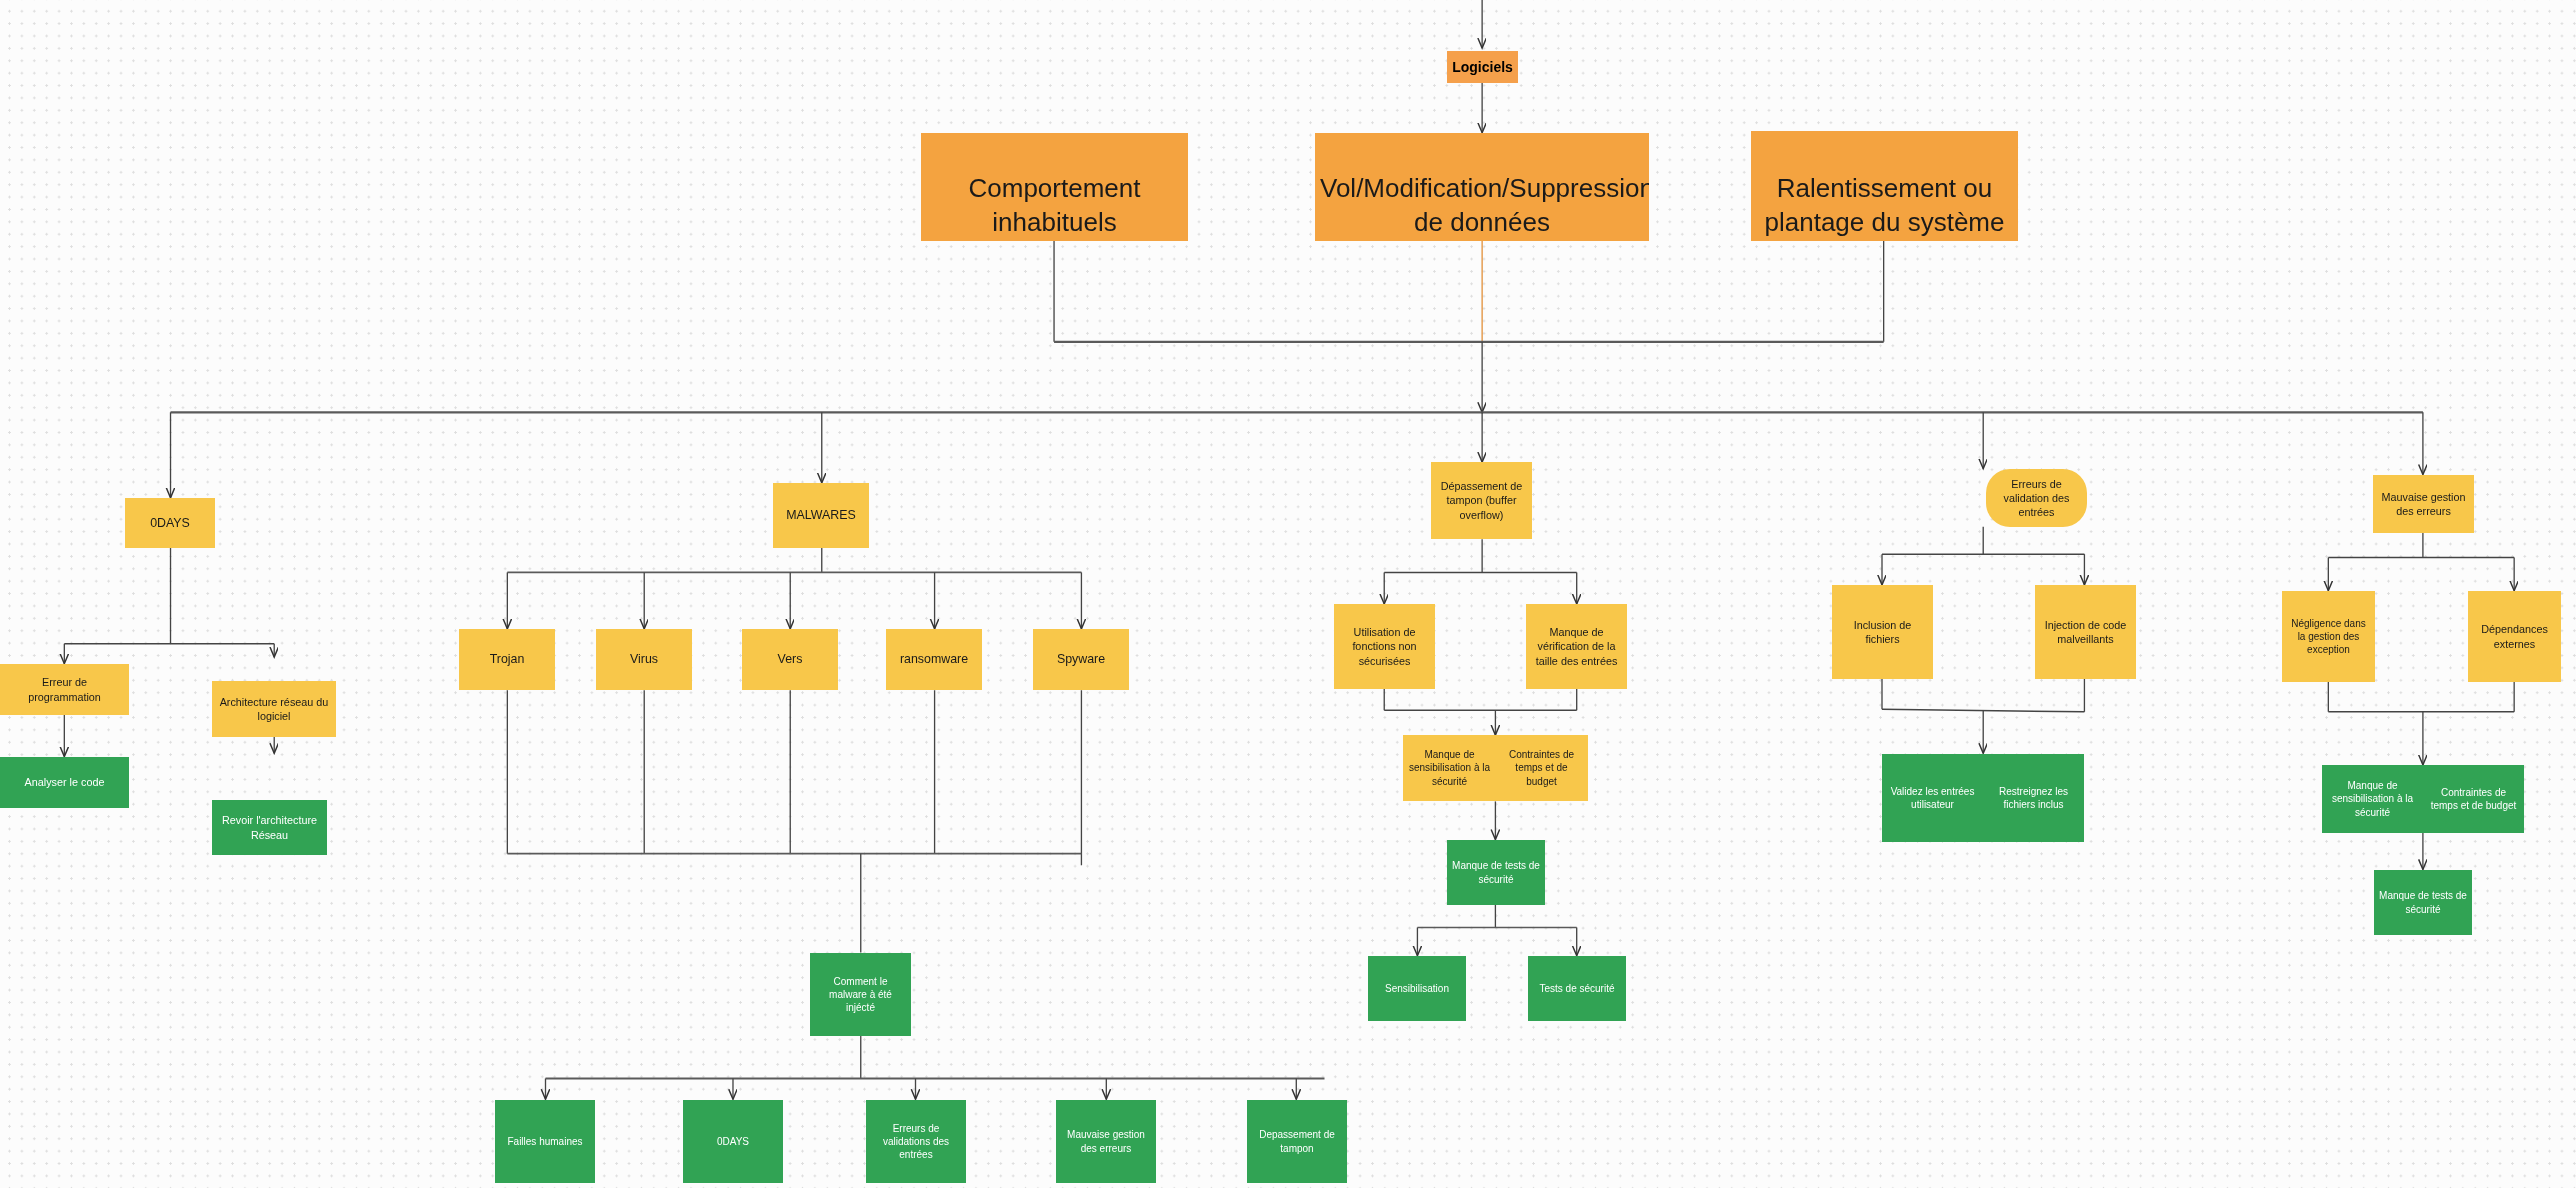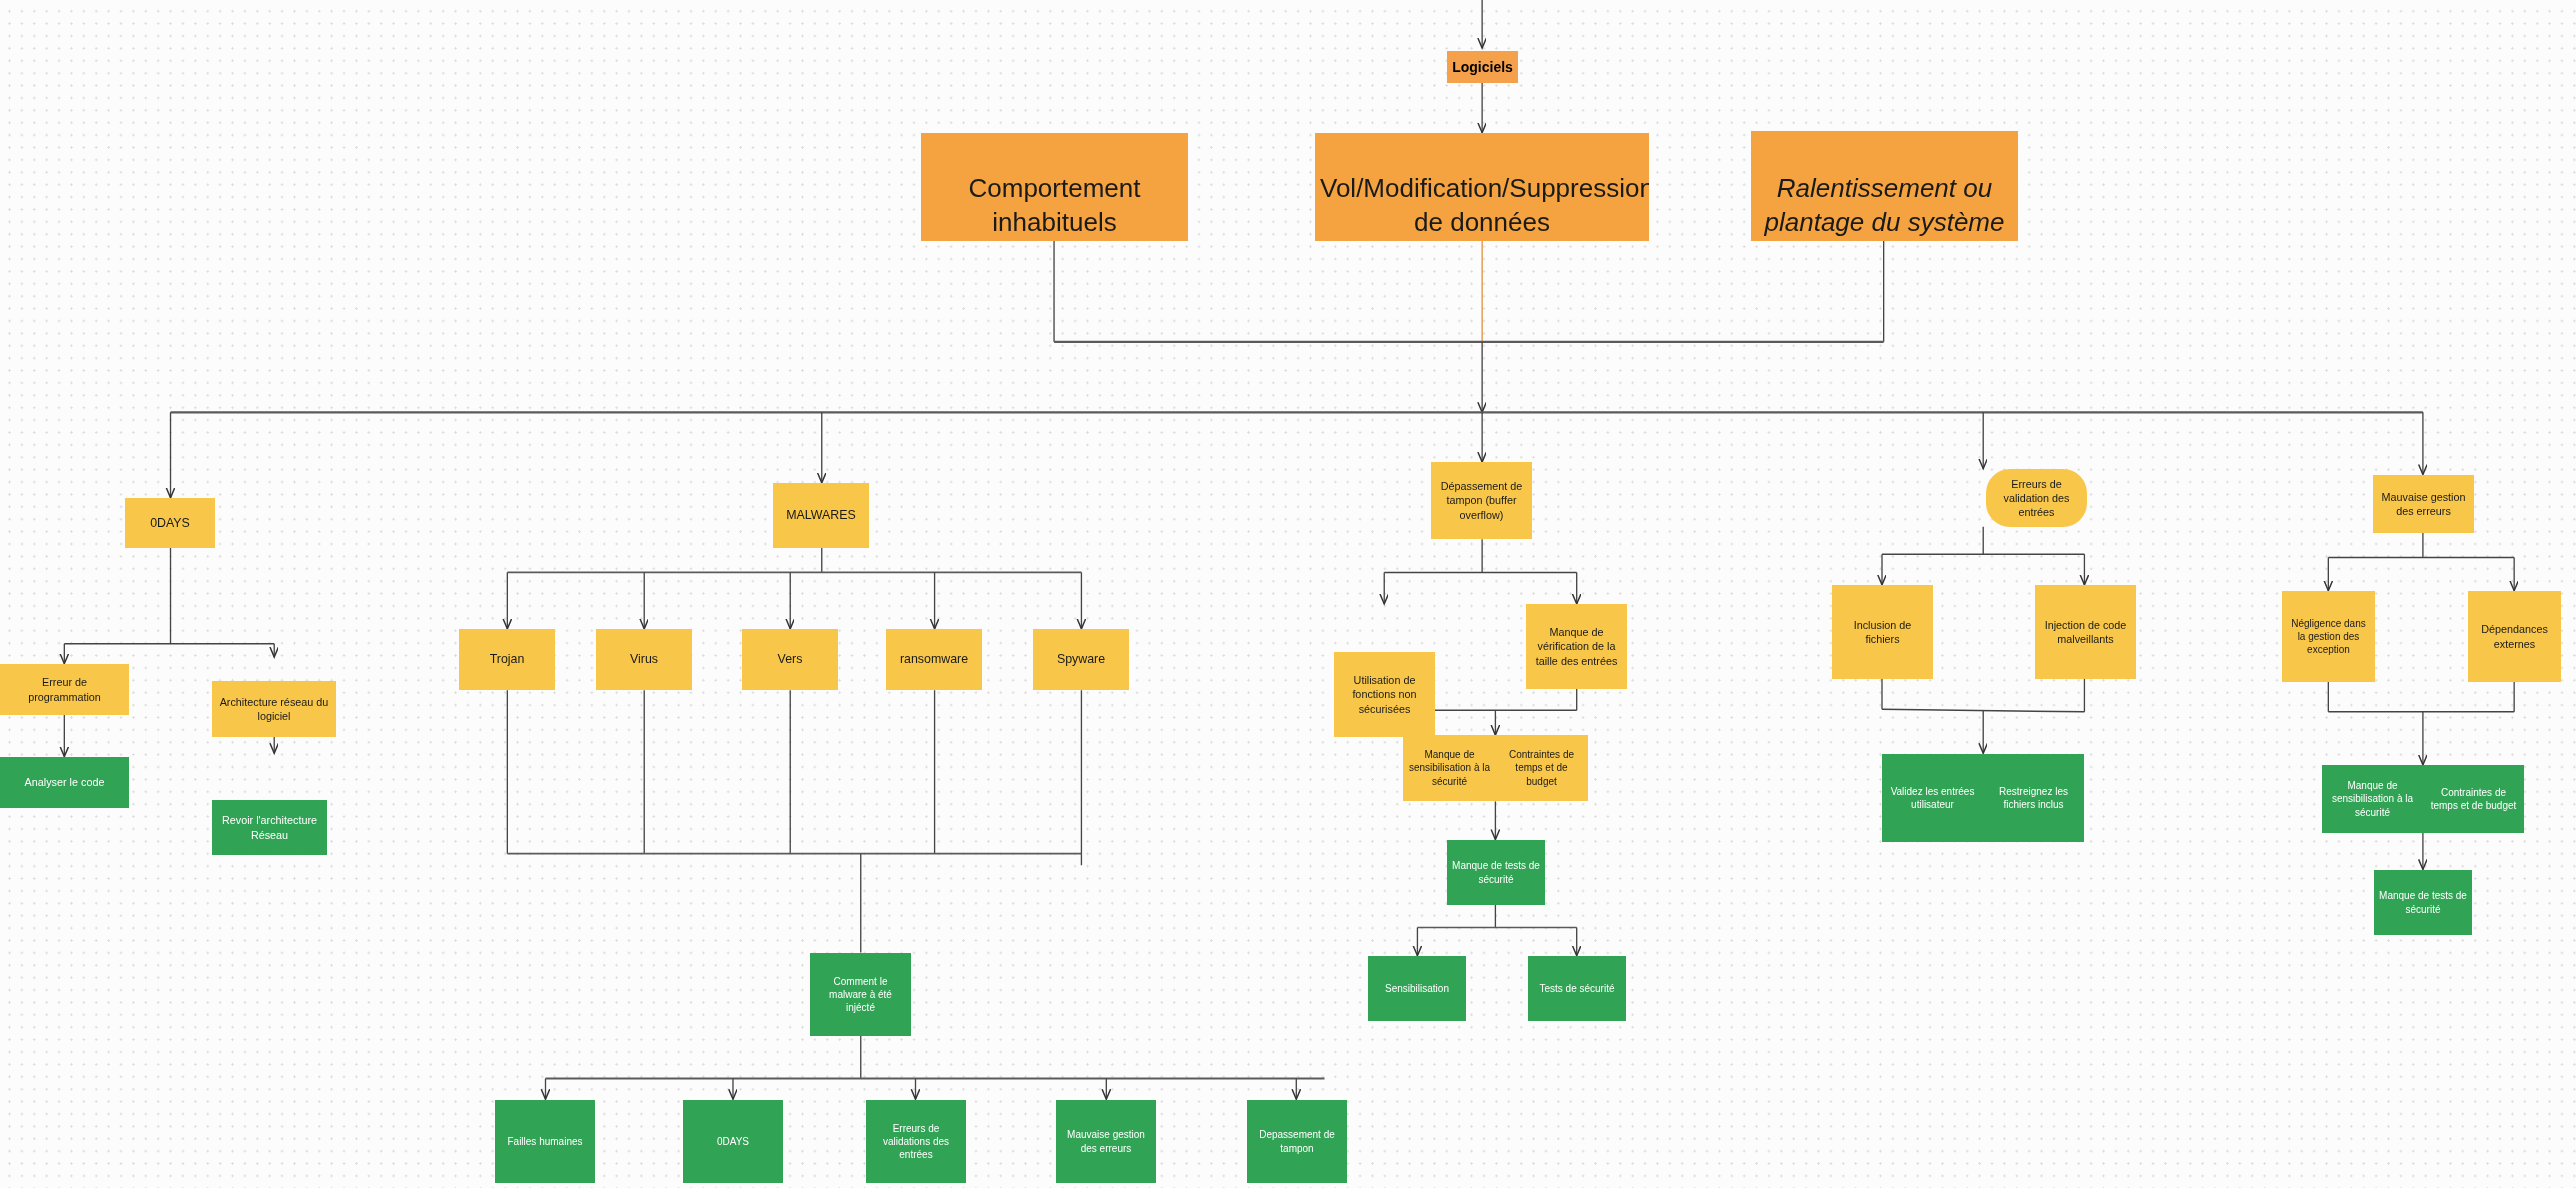--- a/index.html
+++ b/index.html
@@ -153,21 +153,21 @@
   </div>
 
   <div class="node orange-mid t-top" style="left:921px;top:133px;width:267px;height:108px;">
     <span>Comportement inhabituels</span>
   </div>
 
   <div class="node orange-mid t-top" style="left:1315px;top:133px;width:334px;height:108px;">
     <span>Vol/Modification/Suppression de données</span>
   </div>
 
-  <div class="node orange-mid t-top" style="left:1751px;top:131px;width:267px;height:110px;font-style:italic;">
+  <div class="node orange-mid t-top" style="left:1751px;top:131px;width:267px;height:110px;">
     <span>Ralentissement ou plantage du système</span>
   </div>
 
   <div class="node yellow t-l2" style="left:125px;top:498px;width:90px;height:50px;">
     <span>0DAYS</span>
   </div>
 
   <div class="node yellow t-l2" style="left:773px;top:483px;width:96px;height:65px;">
     <span>MALWARES</span>
   </div>
@@ -229,21 +229,21 @@
   <div class="node green t-xs" style="left:866px;top:1100px;width:100px;height:83px;">
     <span>Erreurs de validations des entrées</span>
   </div>
   <div class="node green t-xs" style="left:1056px;top:1100px;width:100px;height:83px;">
     <span>Mauvaise gestion des erreurs</span>
   </div>
   <div class="node green t-xs" style="left:1247px;top:1100px;width:100px;height:83px;">
     <span>Depassement de tampon</span>
   </div>
 
-  <div class="node yellow t-sm" style="left:1334px;top:604px;width:101px;height:85px;margin-top:48px;">
+  <div class="node yellow t-sm" style="left:1334px;top:604px;width:101px;height:85px;">
     <span>Utilisation de fonctions non sécurisées</span>
   </div>
   <div class="node yellow t-sm" style="left:1526px;top:604px;width:101px;height:85px;">
     <span>Manque de vérification de la taille des entrées</span>
   </div>
 
   <div class="node yellow t-xs" style="left:1403px;top:735px;width:93px;height:66px;">
     <span>Manque de sensibilisation à la sécurité</span>
   </div>
   <div class="node yellow t-xs" style="left:1495px;top:735px;width:93px;height:66px;">

